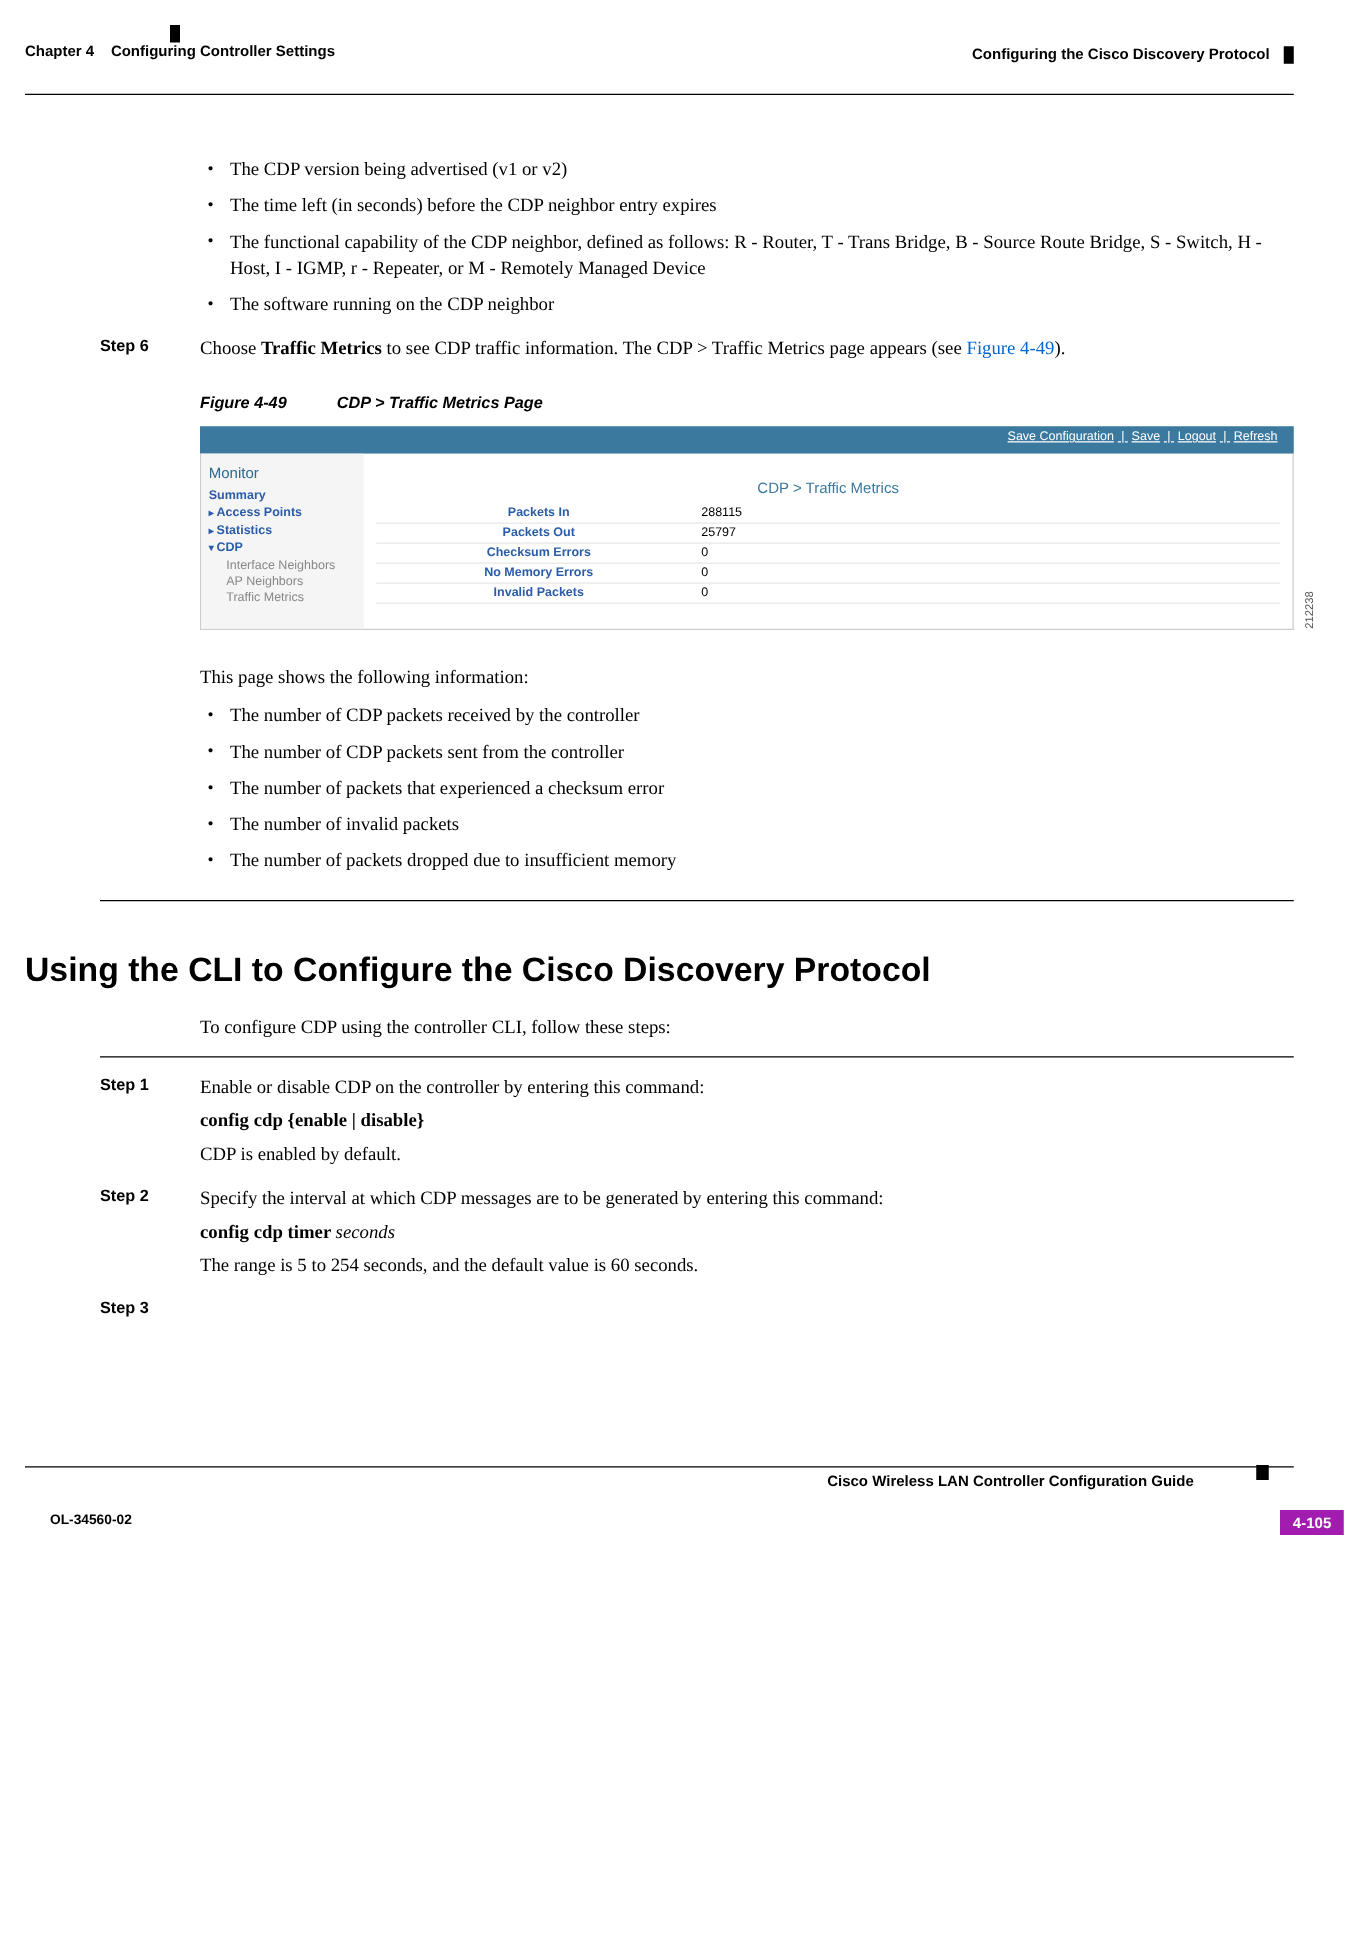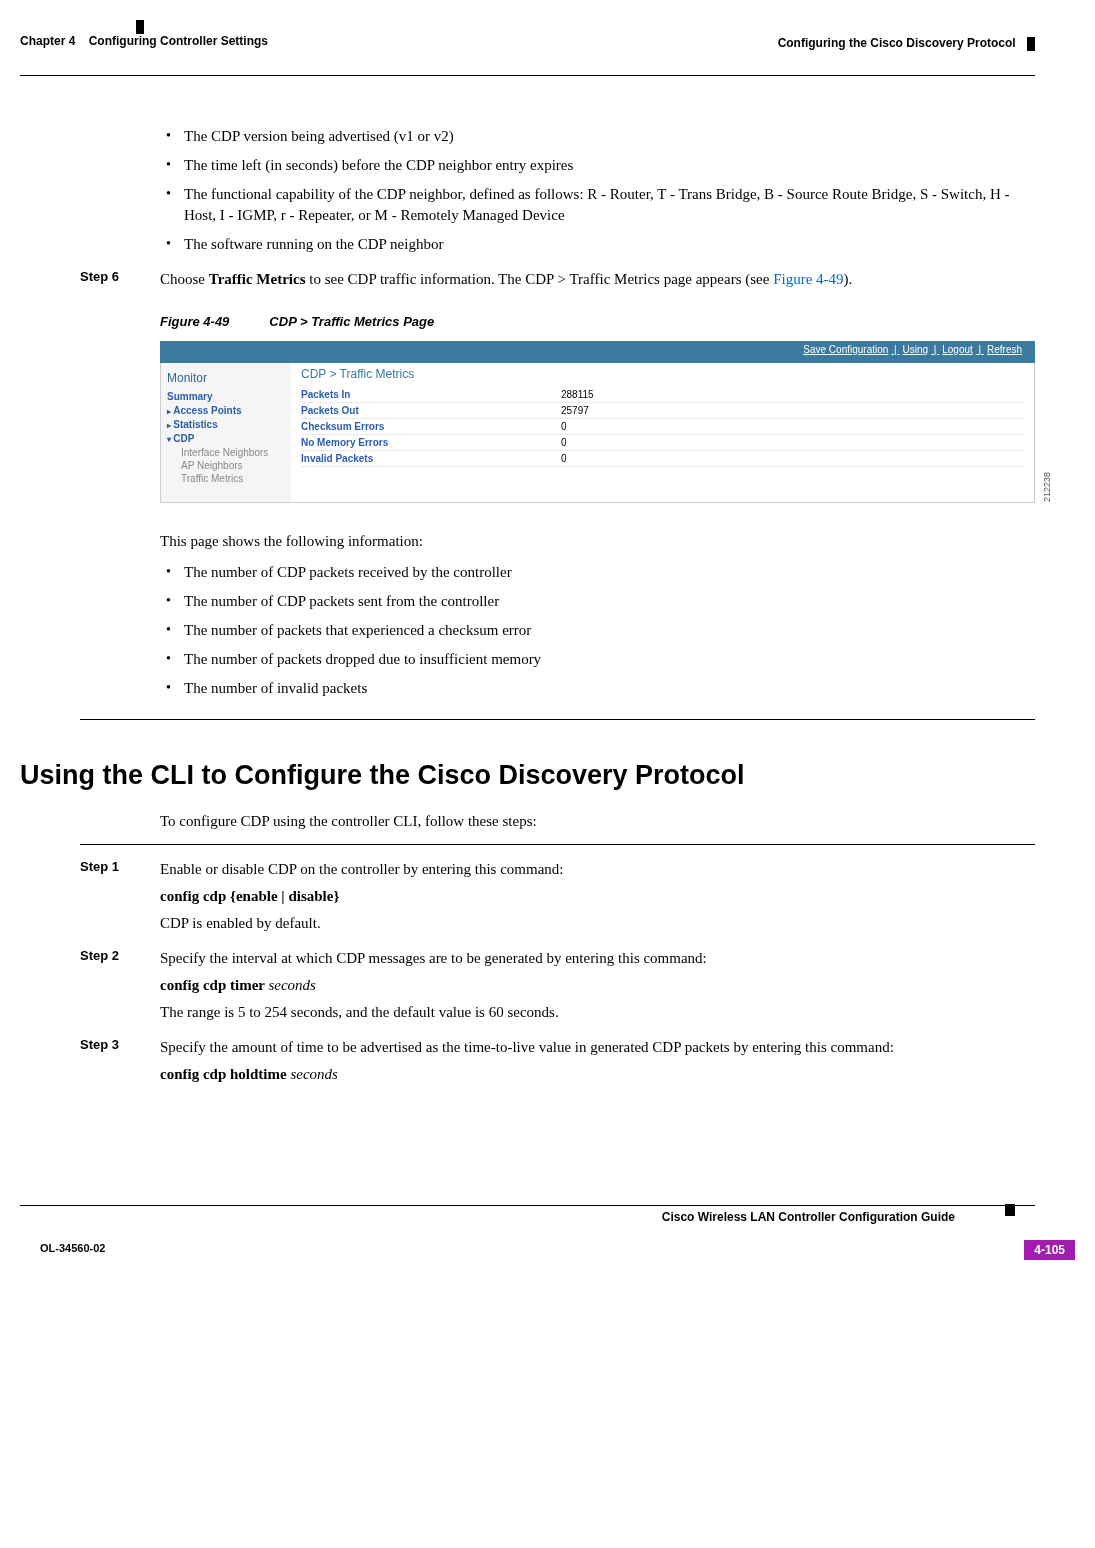--- a/index.html
+++ b/index.html
@@ -37,21 +37,21 @@
     .ss-logo-text { font-size: 13px; font-weight: bold; letter-spacing: 2px; }
     .ss-nav { position: absolute; left: 130px; bottom: 4px; font-family: Arial, sans-serif; font-size: 10px; color: #d8e8f0; }
     .ss-nav span { margin-right: 18px; }
     .ss-body { display: flex; background: #fff; border: 1px solid #ccc; border-top: none; min-height: 140px; position: relative; }
     .ss-sidebar { width: 130px; background: #f5f5f5; padding: 8px 6px; font-family: Arial, sans-serif; font-size: 10px; }
     .ss-sidebar-title { color: #2b6a8f; font-size: 12px; margin-bottom: 6px; }
     .ss-sidebar-link { color: #2b5ca8; font-weight: bold; margin-bottom: 3px; }
     .ss-sidebar-link.exp::before { content: "▸ "; color: #2b5ca8; font-size: 8px; }
     .ss-sidebar-link.open::before { content: "▾ "; color: #2b5ca8; font-size: 8px; }
     .ss-sidebar-sub { color: #888; margin-left: 14px; font-weight: normal; margin-bottom: 2px; }
-    .ss-main { flex: 1; padding: 4px 10px; }
+    .ss-main { flex: 1; padding: 20px 10px; text-align: center; }
     .ss-main-title { color: #3b7a9e; font-family: Arial, sans-serif; font-size: 12px; margin-bottom: 6px; }
     .ss-row { display: flex; border-bottom: 1px solid #e8e8e8; padding: 2px 0; font-family: Arial, sans-serif; font-size: 10px; }
     .ss-row-label { width: 260px; color: #2b5ca8; font-weight: bold; }
     .ss-row-value { color: #000; }
     .ss-imgnum { position: absolute; right: -18px; bottom: 0; font-family: Arial, sans-serif; font-size: 9px; writing-mode: vertical-rl; transform: rotate(180deg); color: #555; }
     
     .body-text { font-size: 15px; margin-bottom: 10px; line-height: 1.4; }
     .section-divider { border: none; border-top: 1px solid #000; margin-top: 20px; margin-bottom: 40px; margin-left: -80px; }
     
     .section-title { font-family: Arial, sans-serif; font-weight: bold; font-size: 27px; margin-left: -140px; margin-bottom: 20px; }
@@ -100,21 +100,21 @@
     </div>
 
     <div class="figure-caption">
       <span class="figure-label">Figure 4-49</span><span>CDP &gt; Traffic Metrics Page</span>
     </div>
 
     <div class="screenshot">
       <div class="ss-topbar">
         <div class="ss-toplinks">
           <span>Save Configuration</span> |
-          <span>Using</span> |
+          <span>Save</span> |
           <span>Logout</span> |
           <span>Refresh</span>
         </div>
       </div>
       <div class="ss-body">
         <div class="ss-sidebar">
           <div class="ss-sidebar-title">Monitor</div>
           <div class="ss-sidebar-link">Summary</div>
           <div class="ss-sidebar-link exp">Access Points</div>
           <div class="ss-sidebar-link exp">Statistics</div>
@@ -148,22 +148,22 @@
         </div>
         <div class="ss-imgnum">212238</div>
       </div>
     </div>
 
     <p class="body-text">This page shows the following information:</p>
     <ul class="bullet-list">
       <li class="bullet-item">The number of CDP packets received by the controller</li>
       <li class="bullet-item">The number of CDP packets sent from the controller</li>
       <li class="bullet-item">The number of packets that experienced a checksum error</li>
+      <li class="bullet-item">The number of invalid packets</li>
       <li class="bullet-item">The number of packets dropped due to insufficient memory</li>
-      <li class="bullet-item">The number of invalid packets</li>
     </ul>
 
     <hr class="section-divider">
 
     <h2 class="section-title">Using the CLI to Configure the Cisco Discovery Protocol</h2>
     <p class="body-text">To configure CDP using the controller CLI, follow these steps:</p>
     <hr class="section-divider" style="margin-bottom:10px;margin-top:12px;">
 
     <div class="step-row">
       <div class="step-label">Step 1</div>
@@ -178,24 +178,20 @@
       <div class="step-label">Step 2</div>
       <div class="step-body">
         <div>Specify the interval at which CDP messages are to be generated by entering this command:</div>
         <div class="step-para"><b class="step-cmd"><span>config cdp timer </span></b><i>seconds</i></div>
         <div class="step-para">The range is 5 to 254 seconds, and the default value is 60 seconds.</div>
       </div>
     </div>
 
     <div class="step-row">
       <div class="step-label">Step 3</div>
-      <div class="step-body">
-        <div>Specify the amount of time to be advertised as the time-to-live value in generated CDP packets by entering this command:</div>
-        <div class="step-para"><b class="step-cmd"><span>config cdp holdtime </span></b><i>seconds</i></div>
-      </div>
     </div>
 
   </div>
 
   <div class="footer-area">
     <hr class="footer-hr">
     <div class="footer-row">
       <div class="footer-marker"></div>
       <div class="footer-right-title" style="width:100%">Cisco Wireless LAN Controller Configuration Guide</div>
     </div>

